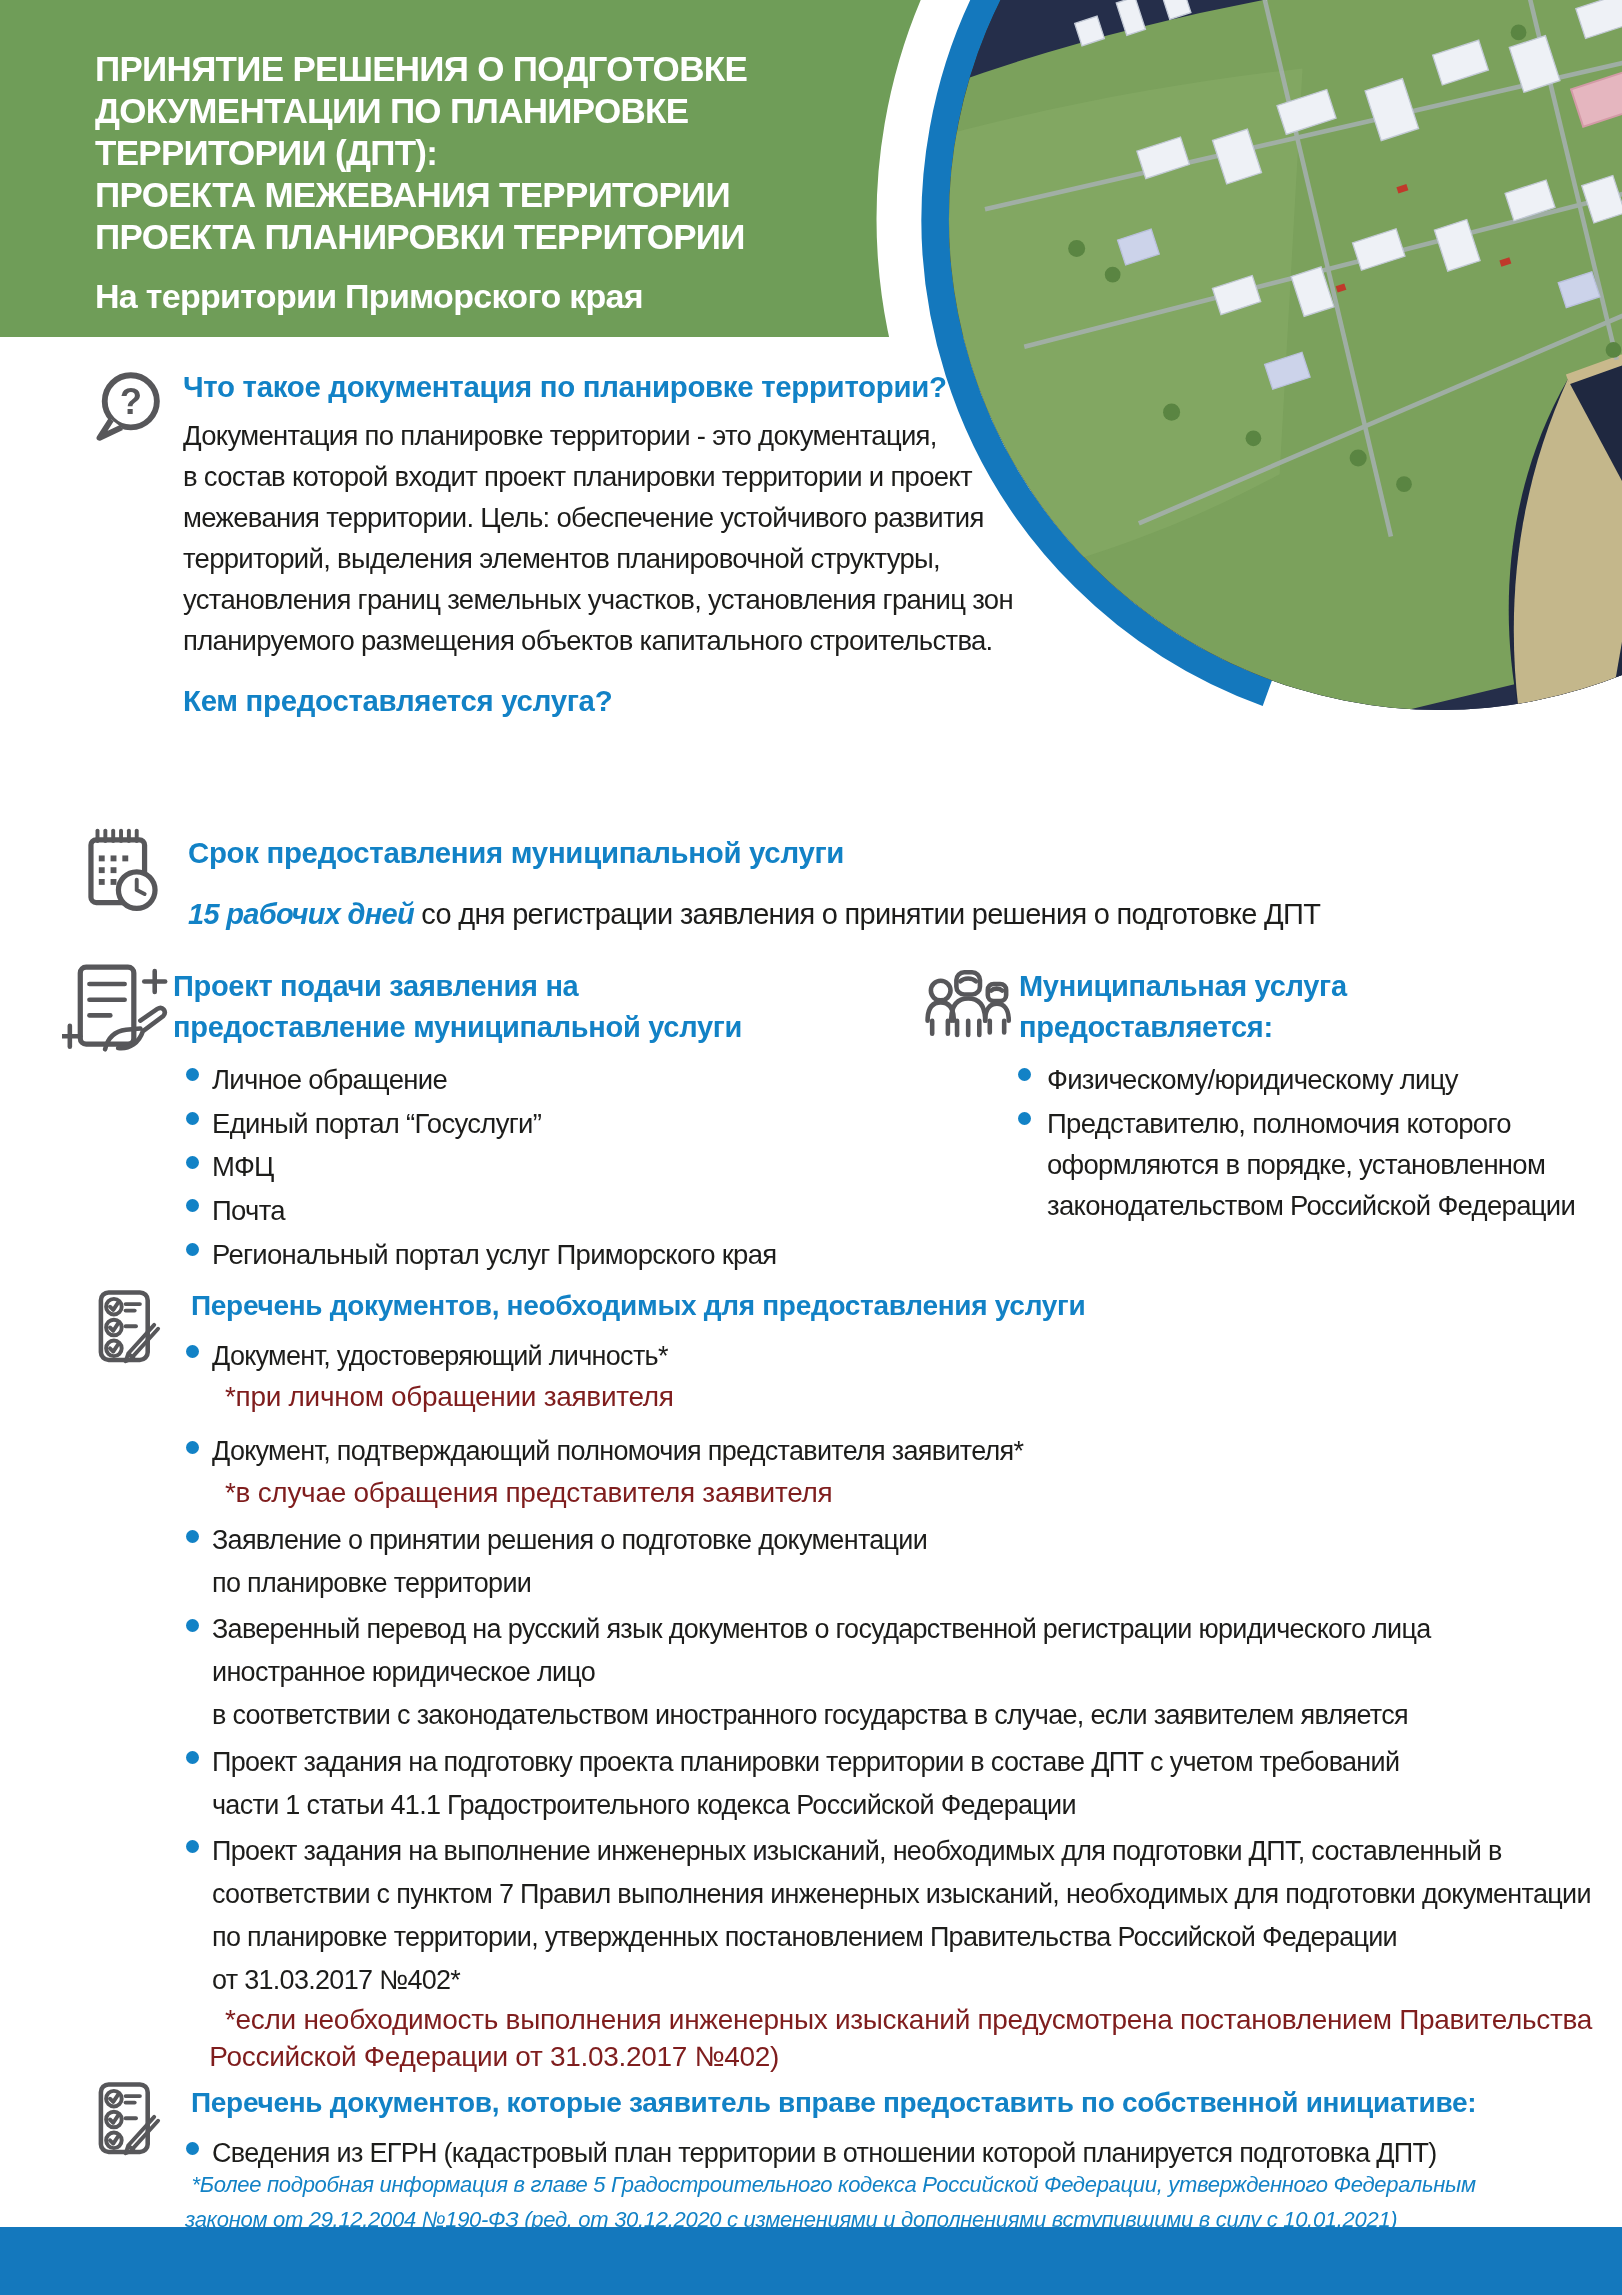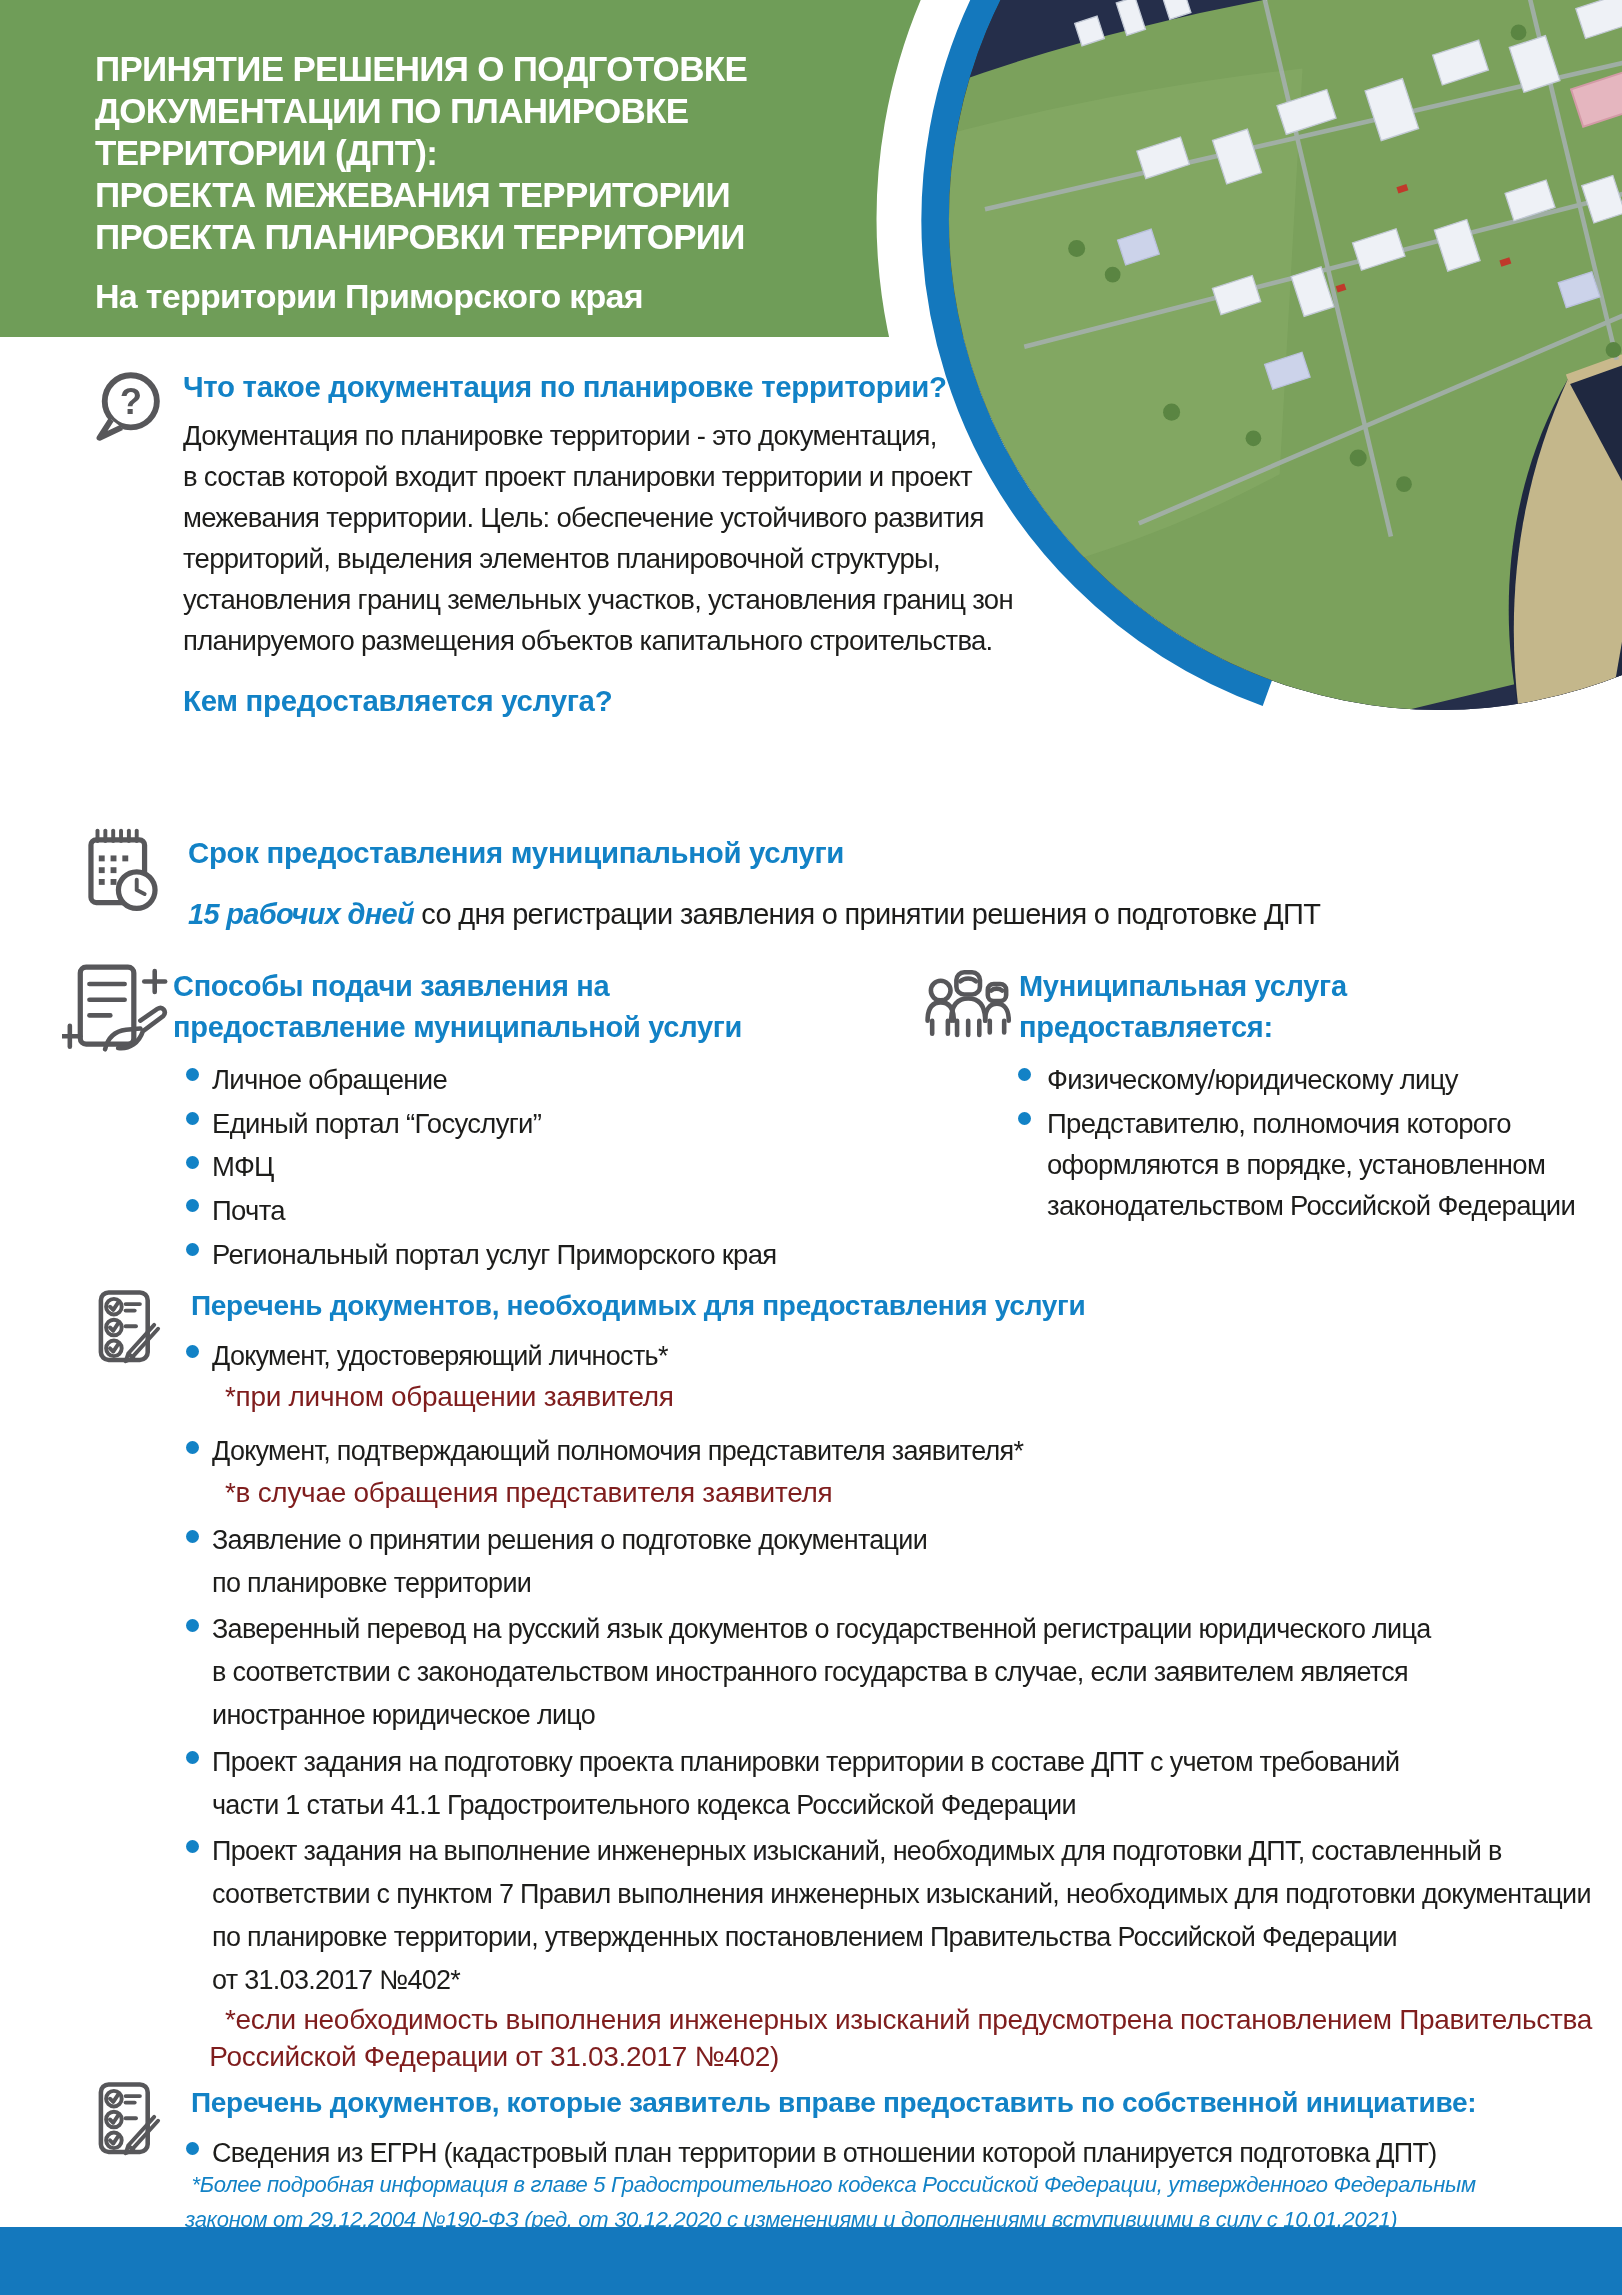--- a/index.html
+++ b/index.html
@@ -176,21 +176,21 @@
         <path d="M42,56 H96"></path>
         <path d="M42,80 H74"></path>
       <path d="M142,12 V44"></path>
         <path d="M126,28 H158"></path>
       <path d="M12,96 V128"></path>
         <path d="M-4,112 H28"></path>
       <path d="M66,132 C70,114 82,104 98,102 L120,100 M120,88 L146,70 C154,65 161,74 155,81 L124,104 C118,122 104,132 86,130"></path>
     </g>
   </svg>
   <div class="abs h-blue fs44" style="left:173px;top:966px">
-    <span class="li-line">Способы подачи заявления на</span>
+    <span class="li-line">Проект подачи заявления на</span>
     <span class="li-line">предоставление муниципальной услуги</span>
   </div>
   <div>
     <span class="abs dot" style="left:186px;top:1068px"></span>
     <div class="abs body-text" style="left:212px;top:1059px">Личное обращение</div>
     <span class="abs dot" style="left:186px;top:1112px"></span>
     <div class="abs body-text" style="left:212px;top:1103px">Единый портал “Госуслуги”</div>
     <span class="abs dot" style="left:186px;top:1156px"></span>
     <div class="abs body-text" style="left:212px;top:1146px">МФЦ</div>
     <span class="abs dot" style="left:186px;top:1199px"></span>
@@ -257,22 +257,22 @@
 
     <span class="abs dot" style="left:186px;top:1530px"></span>
     <div class="abs doc-text" style="left:212px;top:1519px">
       <span class="li-line">Заявление о принятии решения о подготовке документации</span>
       <span class="li-line">по планировке территории</span>
     </div>
 
     <span class="abs dot" style="left:186px;top:1619px"></span>
     <div class="abs doc-text" style="left:212px;top:1608px">
       <span class="li-line">Заверенный перевод на русский язык документов о государственной регистрации юридического лица</span>
+      <span class="li-line">иностранное юридическое лицо</span>
       <span class="li-line">в соответствии с законодательством иностранного государства в случае, если заявителем является</span>
-      <span class="li-line">иностранное юридическое лицо</span>
     </div>
 
     <span class="abs dot" style="left:186px;top:1751px"></span>
     <div class="abs doc-text" style="left:212px;top:1741px">
       <span class="li-line">Проект задания на подготовку проекта планировки территории в составе ДПТ с учетом требований</span>
       <span class="li-line">части 1 статьи 41.1 Градостроительного кодекса Российской Федерации</span>
     </div>
 
     <span class="abs dot" style="left:186px;top:1840px"></span>
     <div class="abs doc-text" style="left:212px;top:1830px">

